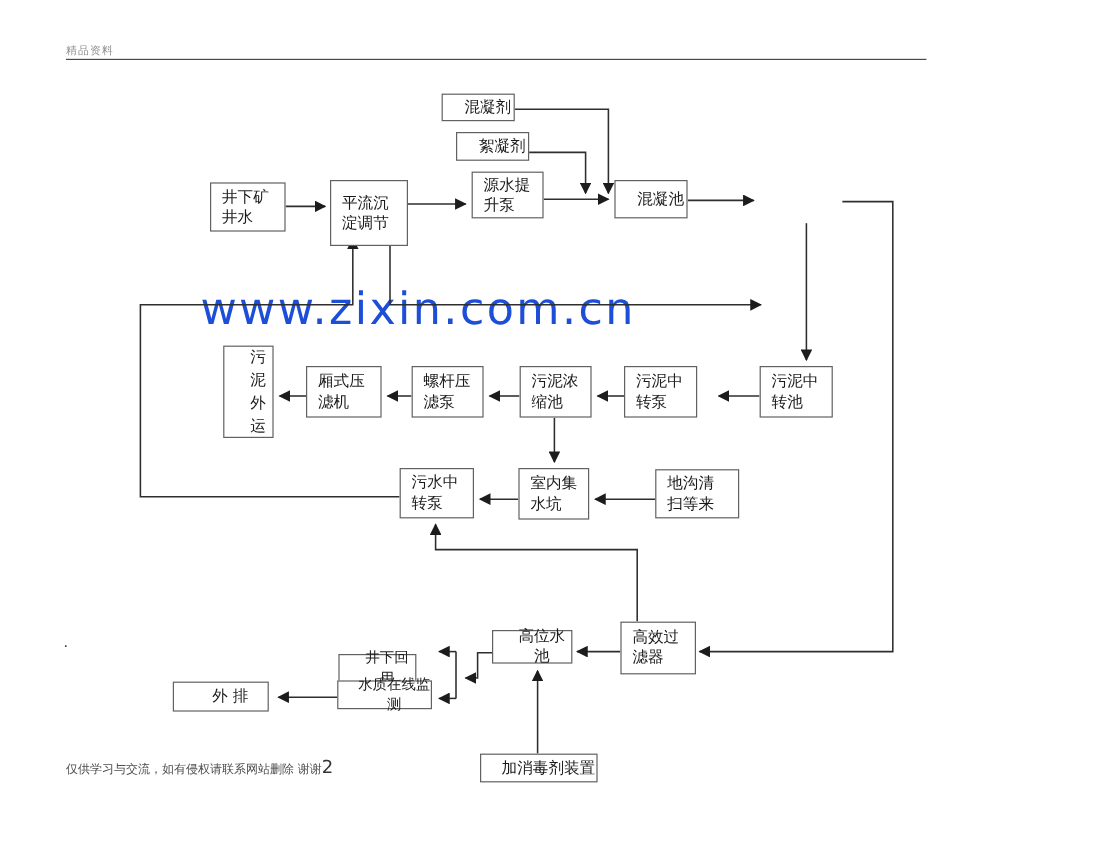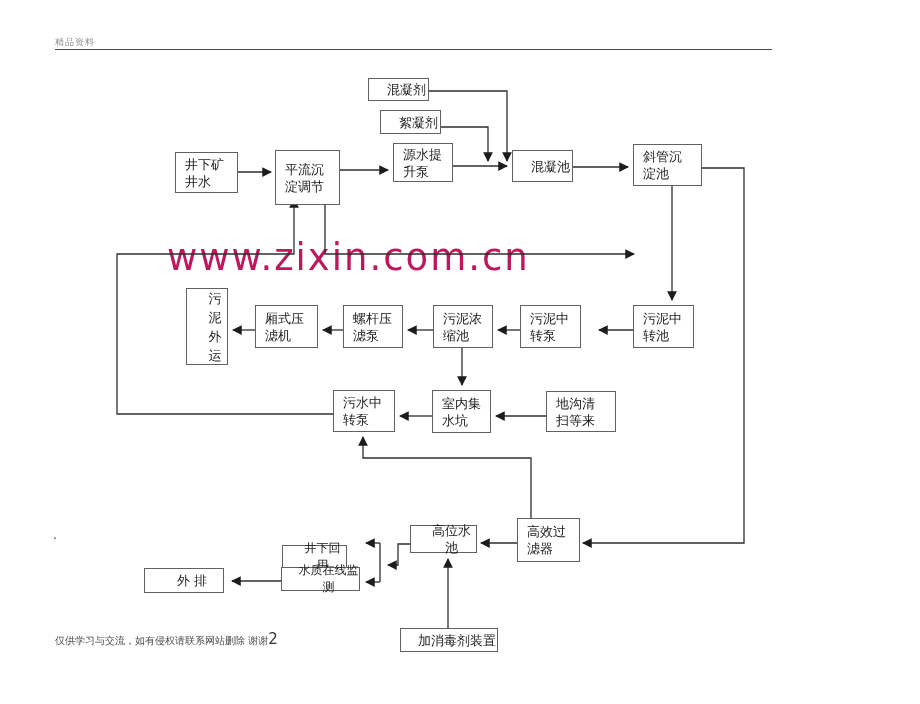--- a/index.html
+++ b/index.html
@@ -7,21 +7,21 @@
     position:relative;width:920px;height:704px;background:#ffffff;overflow:hidden;
     font-family:"DejaVu Sans",sans-serif;color:#1a1a1a;border-radius:31px;
   }
   .hdr{
     position:absolute;left:55px;top:36px;font-size:9px;color:#8f8f8f;letter-spacing:1px;
   }
   .hdr-rule{
     position:absolute;left:55px;top:49px;width:717px;height:0;border-top:1px solid #4a4a4a;
   }
   .watermark{
-    position:absolute;left:167px;top:236px;font-size:37px;color:#be185d;
+    position:absolute;left:167px;top:236px;font-size:37px;color:#1d4ed8;
     letter-spacing:2px;white-space:nowrap;user-select:none;
   }
   svg.edges{position:absolute;left:0;top:0;}
   .node{
     position:absolute;box-sizing:border-box;background:#ffffff;
     border:1px solid #616161;
     font-size:13px;line-height:17px;
     display:flex;align-items:center;justify-content:flex-start;
     padding-left:9px;white-space:pre-line;
   }
@@ -79,22 +79,20 @@
 
   <div class="node" style="left:175px;top:152px;width:63px;height:41px">井下矿
 井水</div>
   <div class="node" style="left:275px;top:150px;width:65px;height:55px">平流沉
 淀调节</div>
   <div class="node center" style="left:368px;top:78px;width:61px;height:23px">混凝剂</div>
   <div class="node center" style="left:380px;top:110px;width:61px;height:24px">絮凝剂</div>
   <div class="node" style="left:393px;top:143px;width:60px;height:39px">源水提
 升泵</div>
   <div class="node center" style="left:512px;top:150px;width:61px;height:32px">混凝池</div>
-  <div class="node" style="left:633px;top:144px;width:69px;height:42px">斜管沉
-淀池</div>
   <div class="node center vtext" style="left:186px;top:288px;width:42px;height:77px">污
 泥
 外
 运</div>
   <div class="node" style="left:255px;top:305px;width:63px;height:43px">厢式压
 滤机</div>
   <div class="node" style="left:343px;top:305px;width:60px;height:43px">螺杆压
 滤泵</div>
   <div class="node" style="left:433px;top:305px;width:60px;height:43px">污泥浓
 缩池</div>

